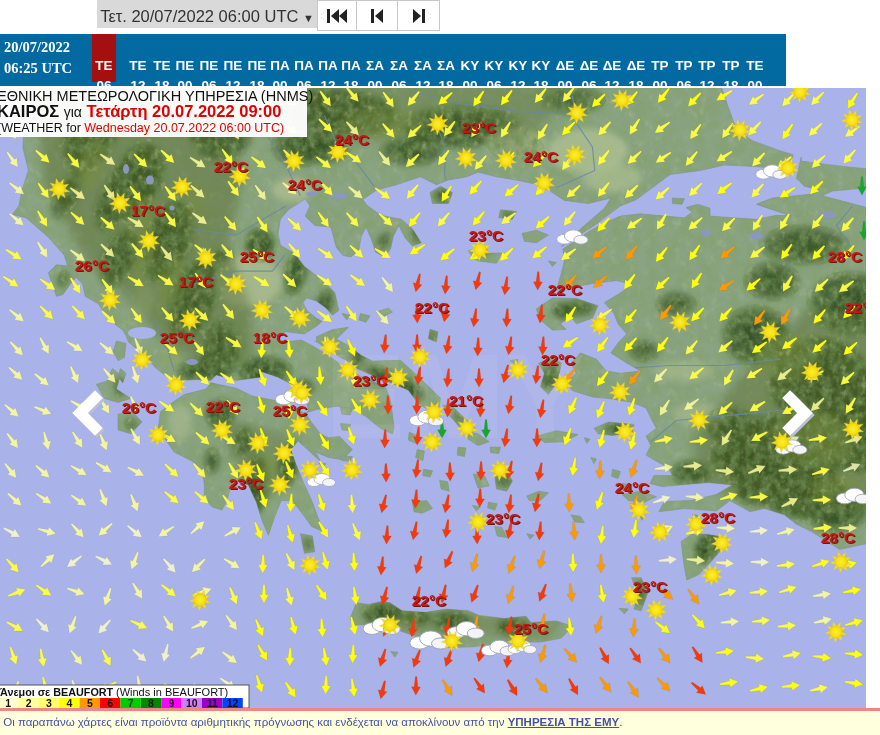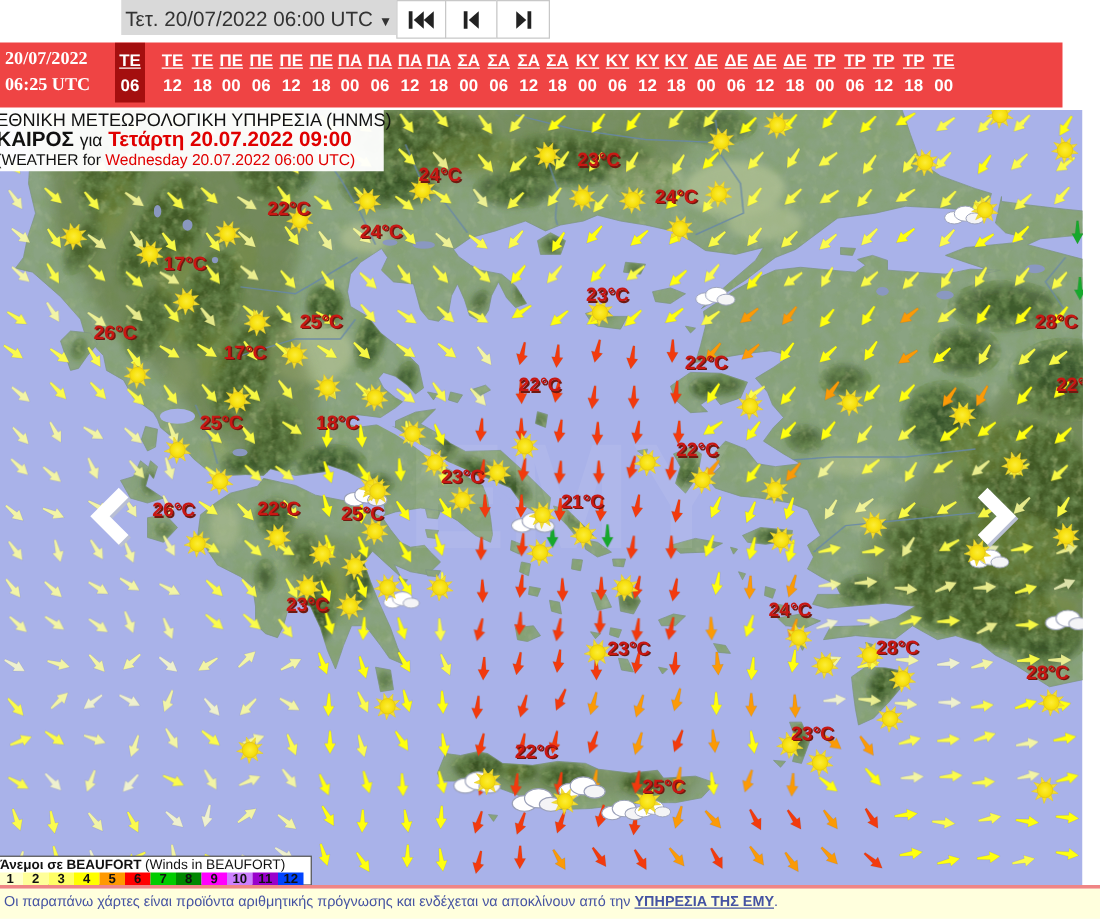--- a/index.html
+++ b/index.html
@@ -4,25 +4,25 @@
 * { margin:0; padding:0; box-sizing:border-box; }
 body { width:880px; height:735px; background:#ffffff; font-family:"Liberation Sans", sans-serif; overflow:hidden; }
 #page { position:relative; width:880px; height:735px; background:#fff; }
 #toolbar { position:absolute; left:0; top:0; width:880px; height:34px; background:#fff; }
 #btn-region { position:absolute; left:0; top:0; width:93px; height:32px; background:#2a5a8c; color:#fff;
   font-size:15px; line-height:32px; text-align:center; }
 #dd { position:absolute; left:97px; top:0; width:220px; height:28px; background:#d9d9d9; color:#333;
   font-size:16.5px; line-height:32px; text-align:center; }
 .navbtn { position:absolute; top:0; height:31px; background:#fff; border:1px solid #c8c8c8; }
 .navbtn svg { display:block; margin:7px auto 0; }
-#strip { position:absolute; left:0; top:34px; width:850px; height:52px; background:#ef4444; overflow:hidden; }
+#strip { position:absolute; left:0; top:34px; width:786px; height:52px; background:#0369a1; overflow:hidden; }
 #strip .lbl { position:absolute; left:4px; color:#fff; font-family:"Liberation Serif", serif; font-weight:bold; font-size:14.5px; }
 #strip .cell { position:absolute; top:0; height:48px; text-align:center; color:#fff; font-weight:bold; font-size:13.5px; }
 #strip .cell.red { background:#a40f0f; height:48px; }
-#strip .cell .d { margin-top:7px;text-decoration:underline; }
+#strip .cell .d { margin-top:24px; }
 #strip .cell .h { margin-top:5px; }
 #mapwrap { position:absolute; left:0; top:88px; width:866px; height:620px; }
 #redline { position:absolute; left:0; top:708px; width:880px; height:3px; background:#ef8585; }
 #bottom { position:absolute; left:0; top:711px; width:880px; height:24px; background:#ffffdd; color:#4553a2; font-size:11.5px; line-height:22px; }
 #bottom b { text-decoration:underline; }
 </style></head>
 <body>
 <div id="page">
 <div id="toolbar">
   <div id="dd">Τετ. 20/07/2022 06:00 UTC <span style="font-size:11px;">▼</span></div>

